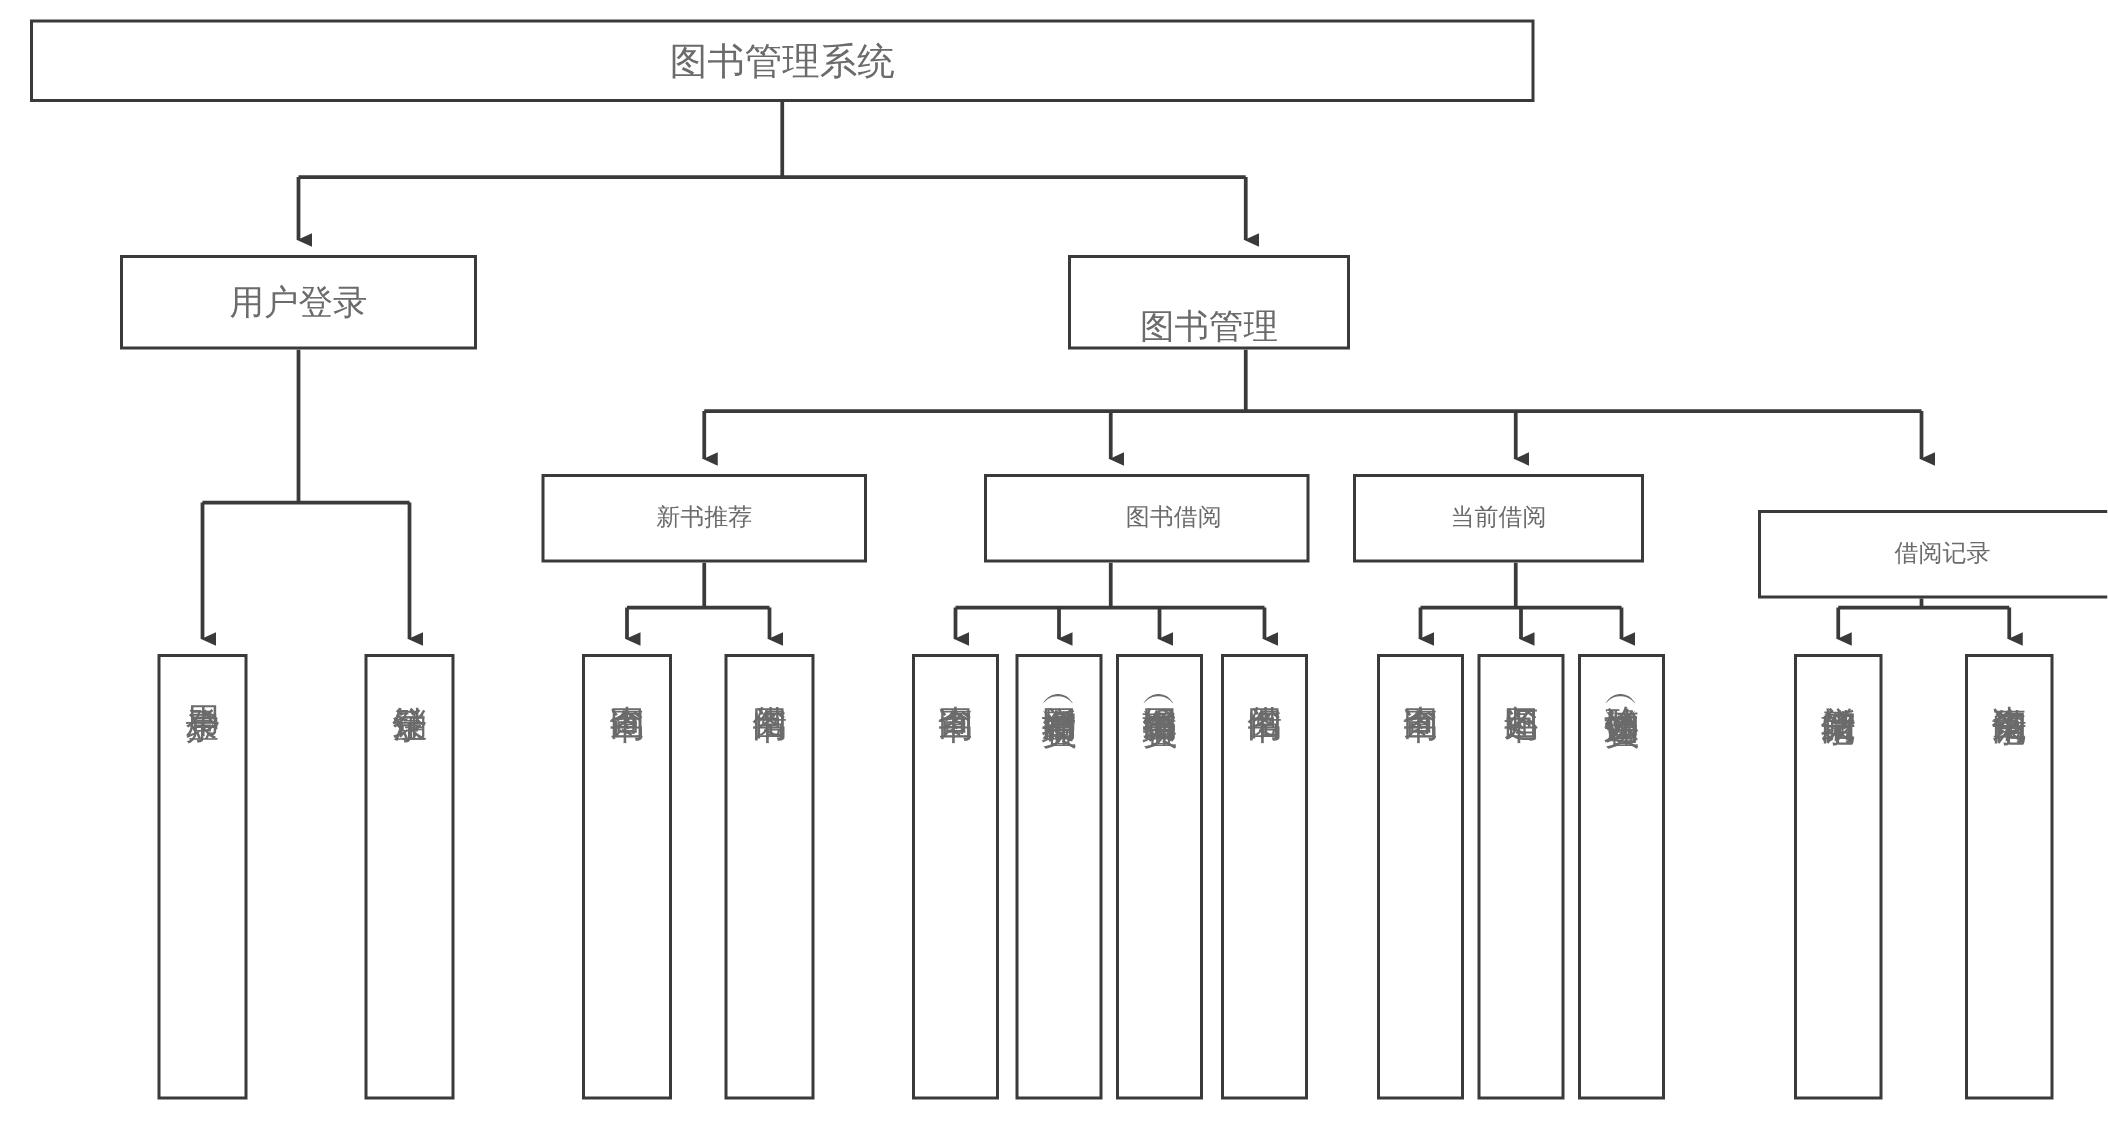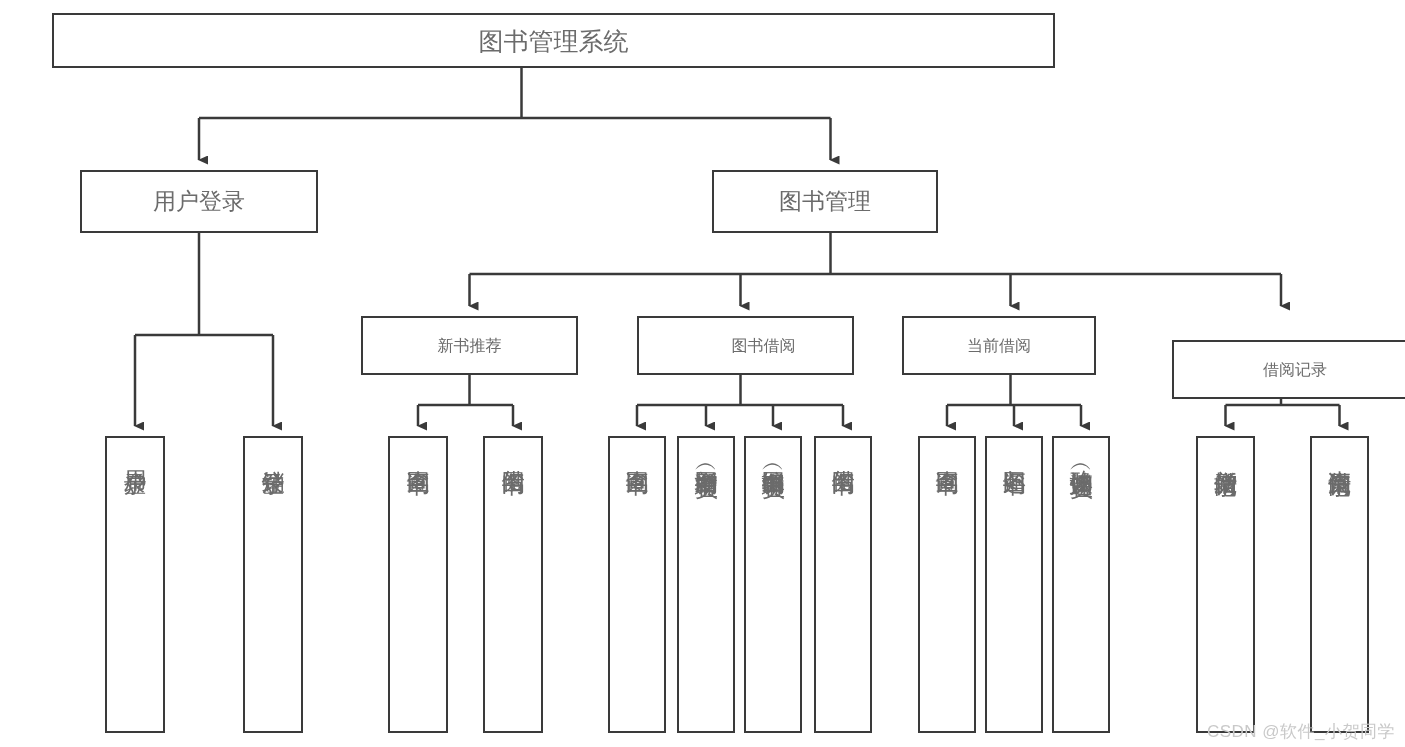--- a/index.html
+++ b/index.html
@@ -114,33 +114,33 @@
         <line x1="1014" y1="405" x2="1014" y2="426" marker-end="url(#arrowhead)"></line>
         <line x1="1081" y1="405" x2="1081" y2="426" marker-end="url(#arrowhead)"></line>
         <line x1="1281" y1="375" x2="1281" y2="405"></line>
         <line x1="1225.5" y1="405" x2="1339.5" y2="405"></line>
         <line x1="1225.5" y1="405" x2="1225.5" y2="426" marker-end="url(#arrowhead)"></line>
         <line x1="1339.5" y1="405" x2="1339.5" y2="426" marker-end="url(#arrowhead)"></line>
       </g>
   </svg>
 
   <div id="nodes-layer">
-      <div class="node level-0" style="left: 20px; top: 13px; width: 1003px; height: 55px; margin-left: 32px;">
+      <div class="node level-0" style="left: 20px; top: 13px; width: 1003px; height: 55px;">
         <span class="node-label">图书管理系统</span>
       </div>
       <div class="node level-1" style="left: 80px; top: 170px; width: 238px; height: 63px;">
         <span class="node-label">用户登录</span>
       </div>
-      <div class="node level-1" style="left: 712px; top: 170px; width: 226px; height: 63px;">
+      <div class="node level-1" style="left: 712px; top: 170px; width: 188px; height: 63px; align-items: flex-end;">
         <span class="node-label">图书管理</span>
       </div>
       <div class="node level-2" style="left: 361px; top: 316px; width: 217px; height: 59px;">
         <span class="node-label">新书推荐</span>
       </div>
-      <div class="node level-2" style="left: 637px; top: 316px; width: 217px; height: 59px; padding-left: 36px;">
+      <div class="node level-2" style="left: 656px; top: 316px; width: 217px; height: 59px; padding-left: 36px;">
         <span class="node-label">图书借阅</span>
       </div>
       <div class="node level-2" style="left: 902px; top: 316px; width: 194px; height: 59px;">
         <span class="node-label">当前借阅</span>
       </div>
       <div class="node level-2" style="left: 1172px; top: 316px; width: 246px; height: 59px; margin-top: 24px;">
         <span class="node-label">借阅记录</span>
       </div>
       <div class="node level-3 leaf" style="left: 105px; top: 436px; width: 60px; height: 297px;">
         <span class="node-label">用户登录</span>
@@ -176,15 +176,14 @@
         <span class="node-label">确认归还（管理员）</span>
       </div>
       <div class="node level-3 leaf" style="left: 1196px; top: 436px; width: 59px; height: 297px;">
         <span class="node-label">新增借阅记录</span>
       </div>
       <div class="node level-3 leaf" style="left: 1310px; top: 436px; width: 59px; height: 297px;">
         <span class="node-label">查询借阅记录</span>
       </div>
     </div>
 
-  <div id="watermark">CSDN @软件_小贺同学</div>
 
 </div>
 
 </body></html>

